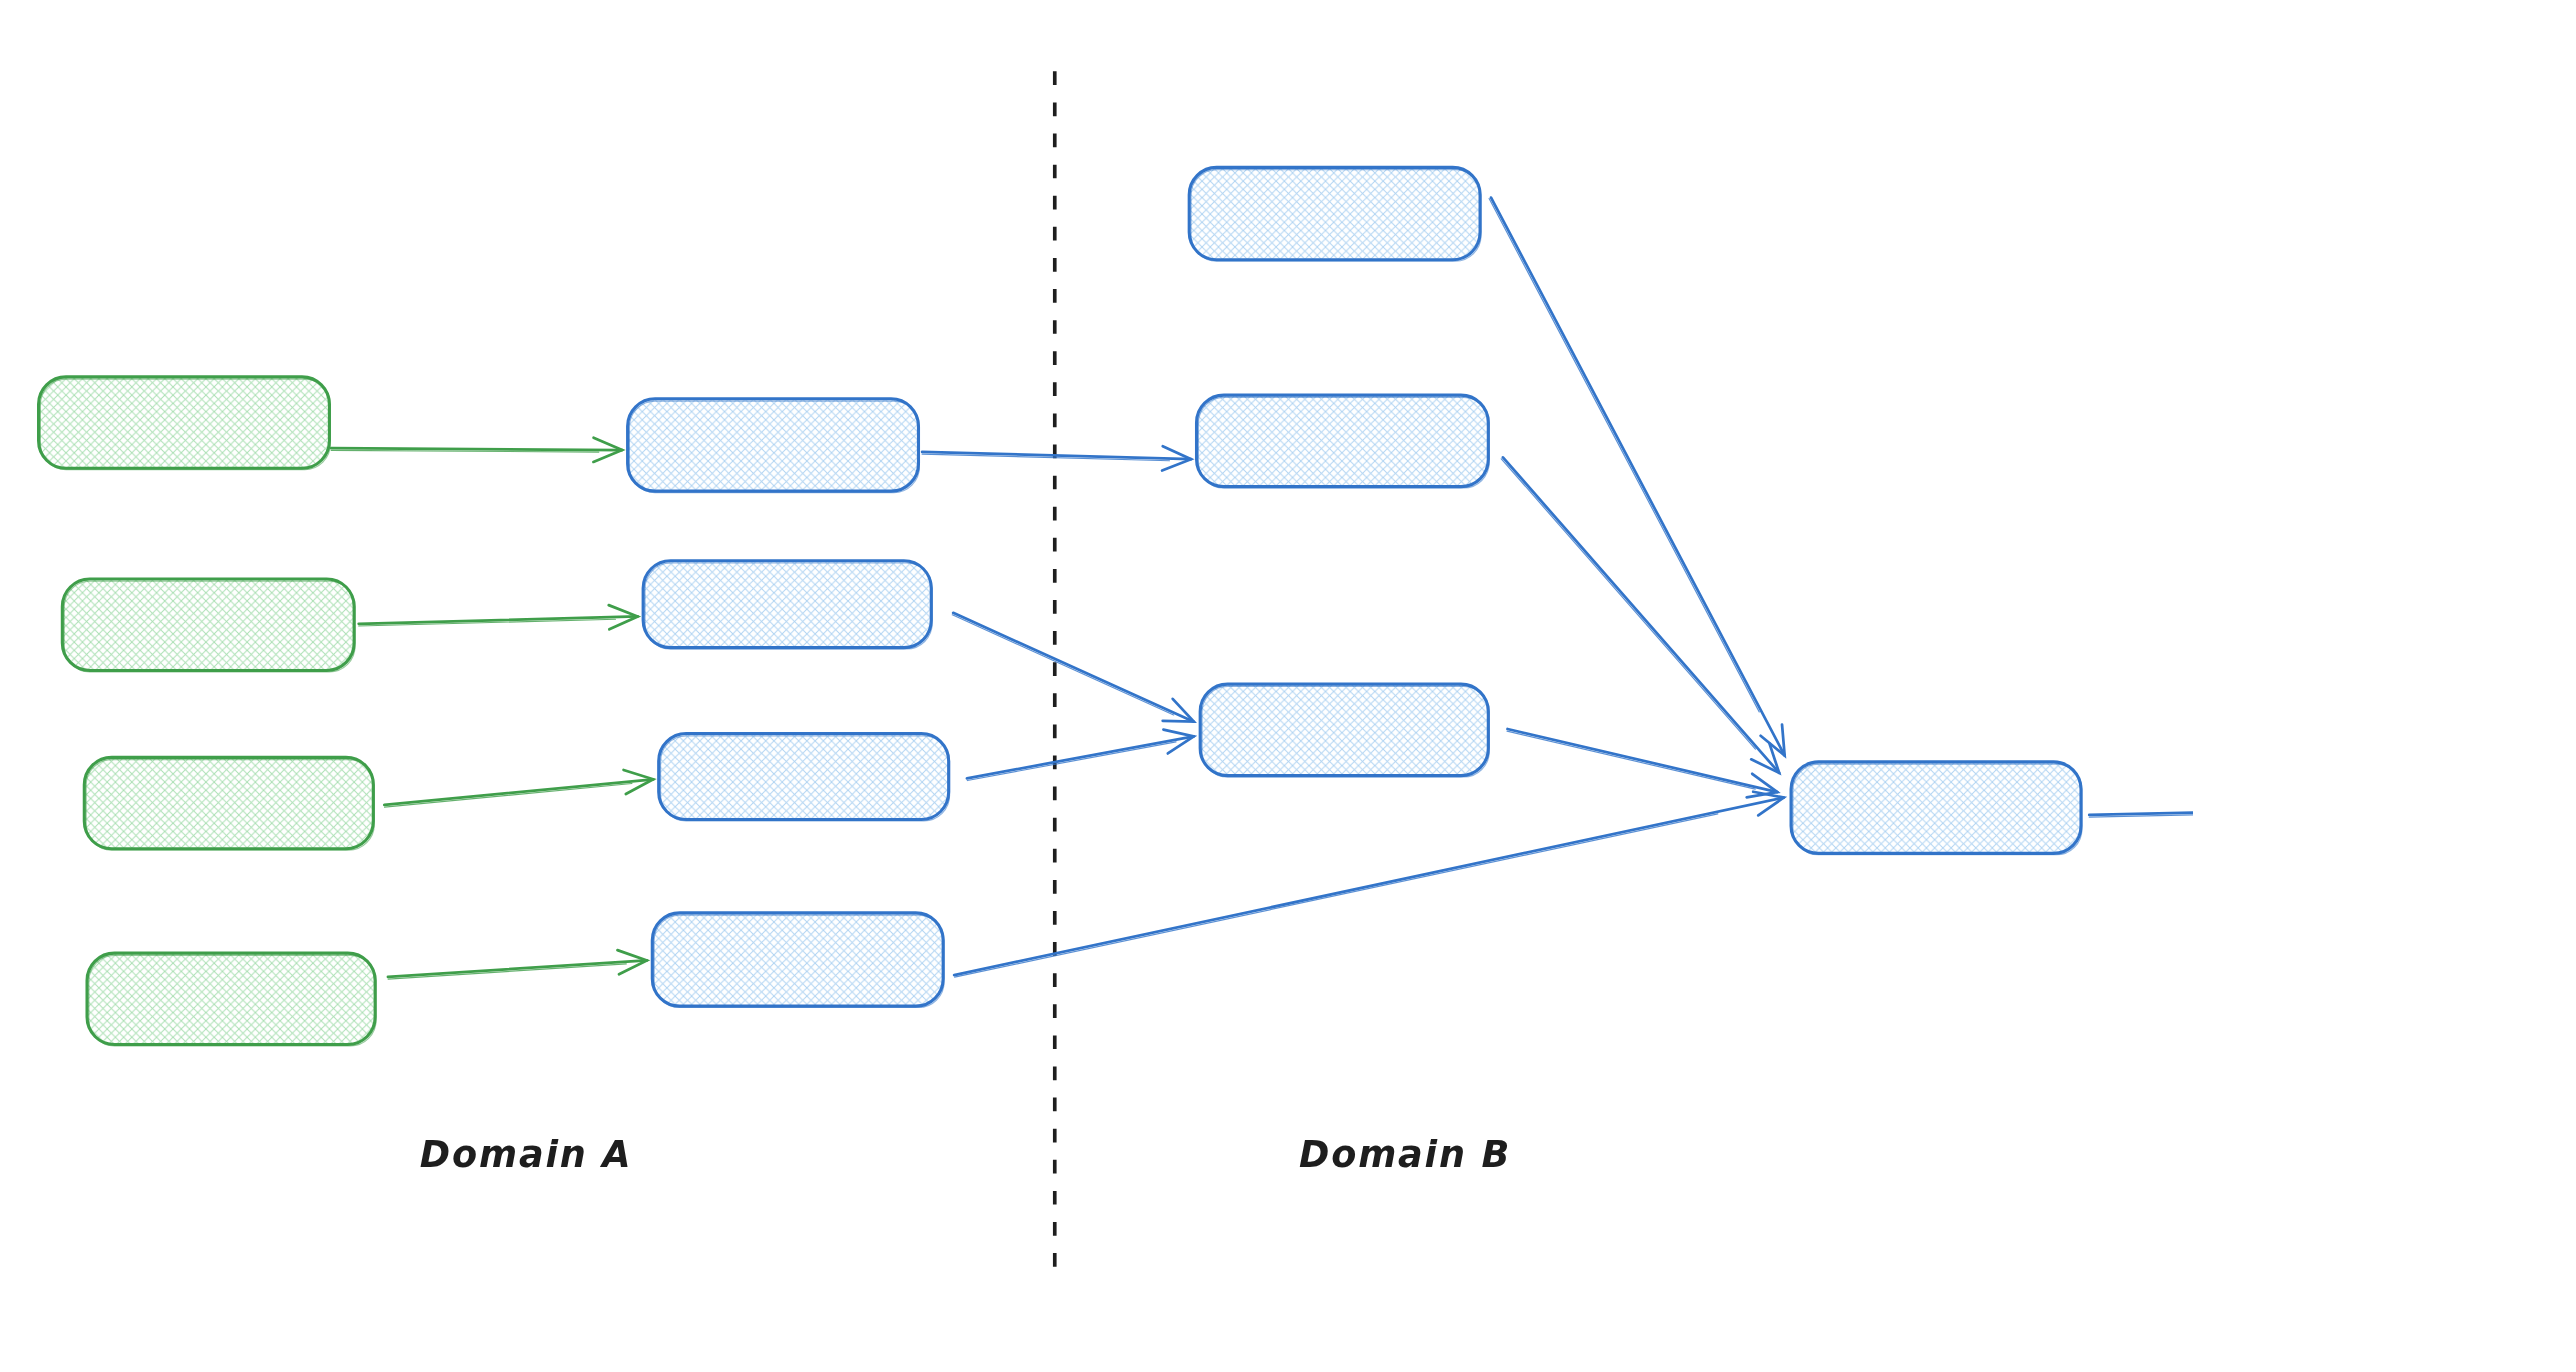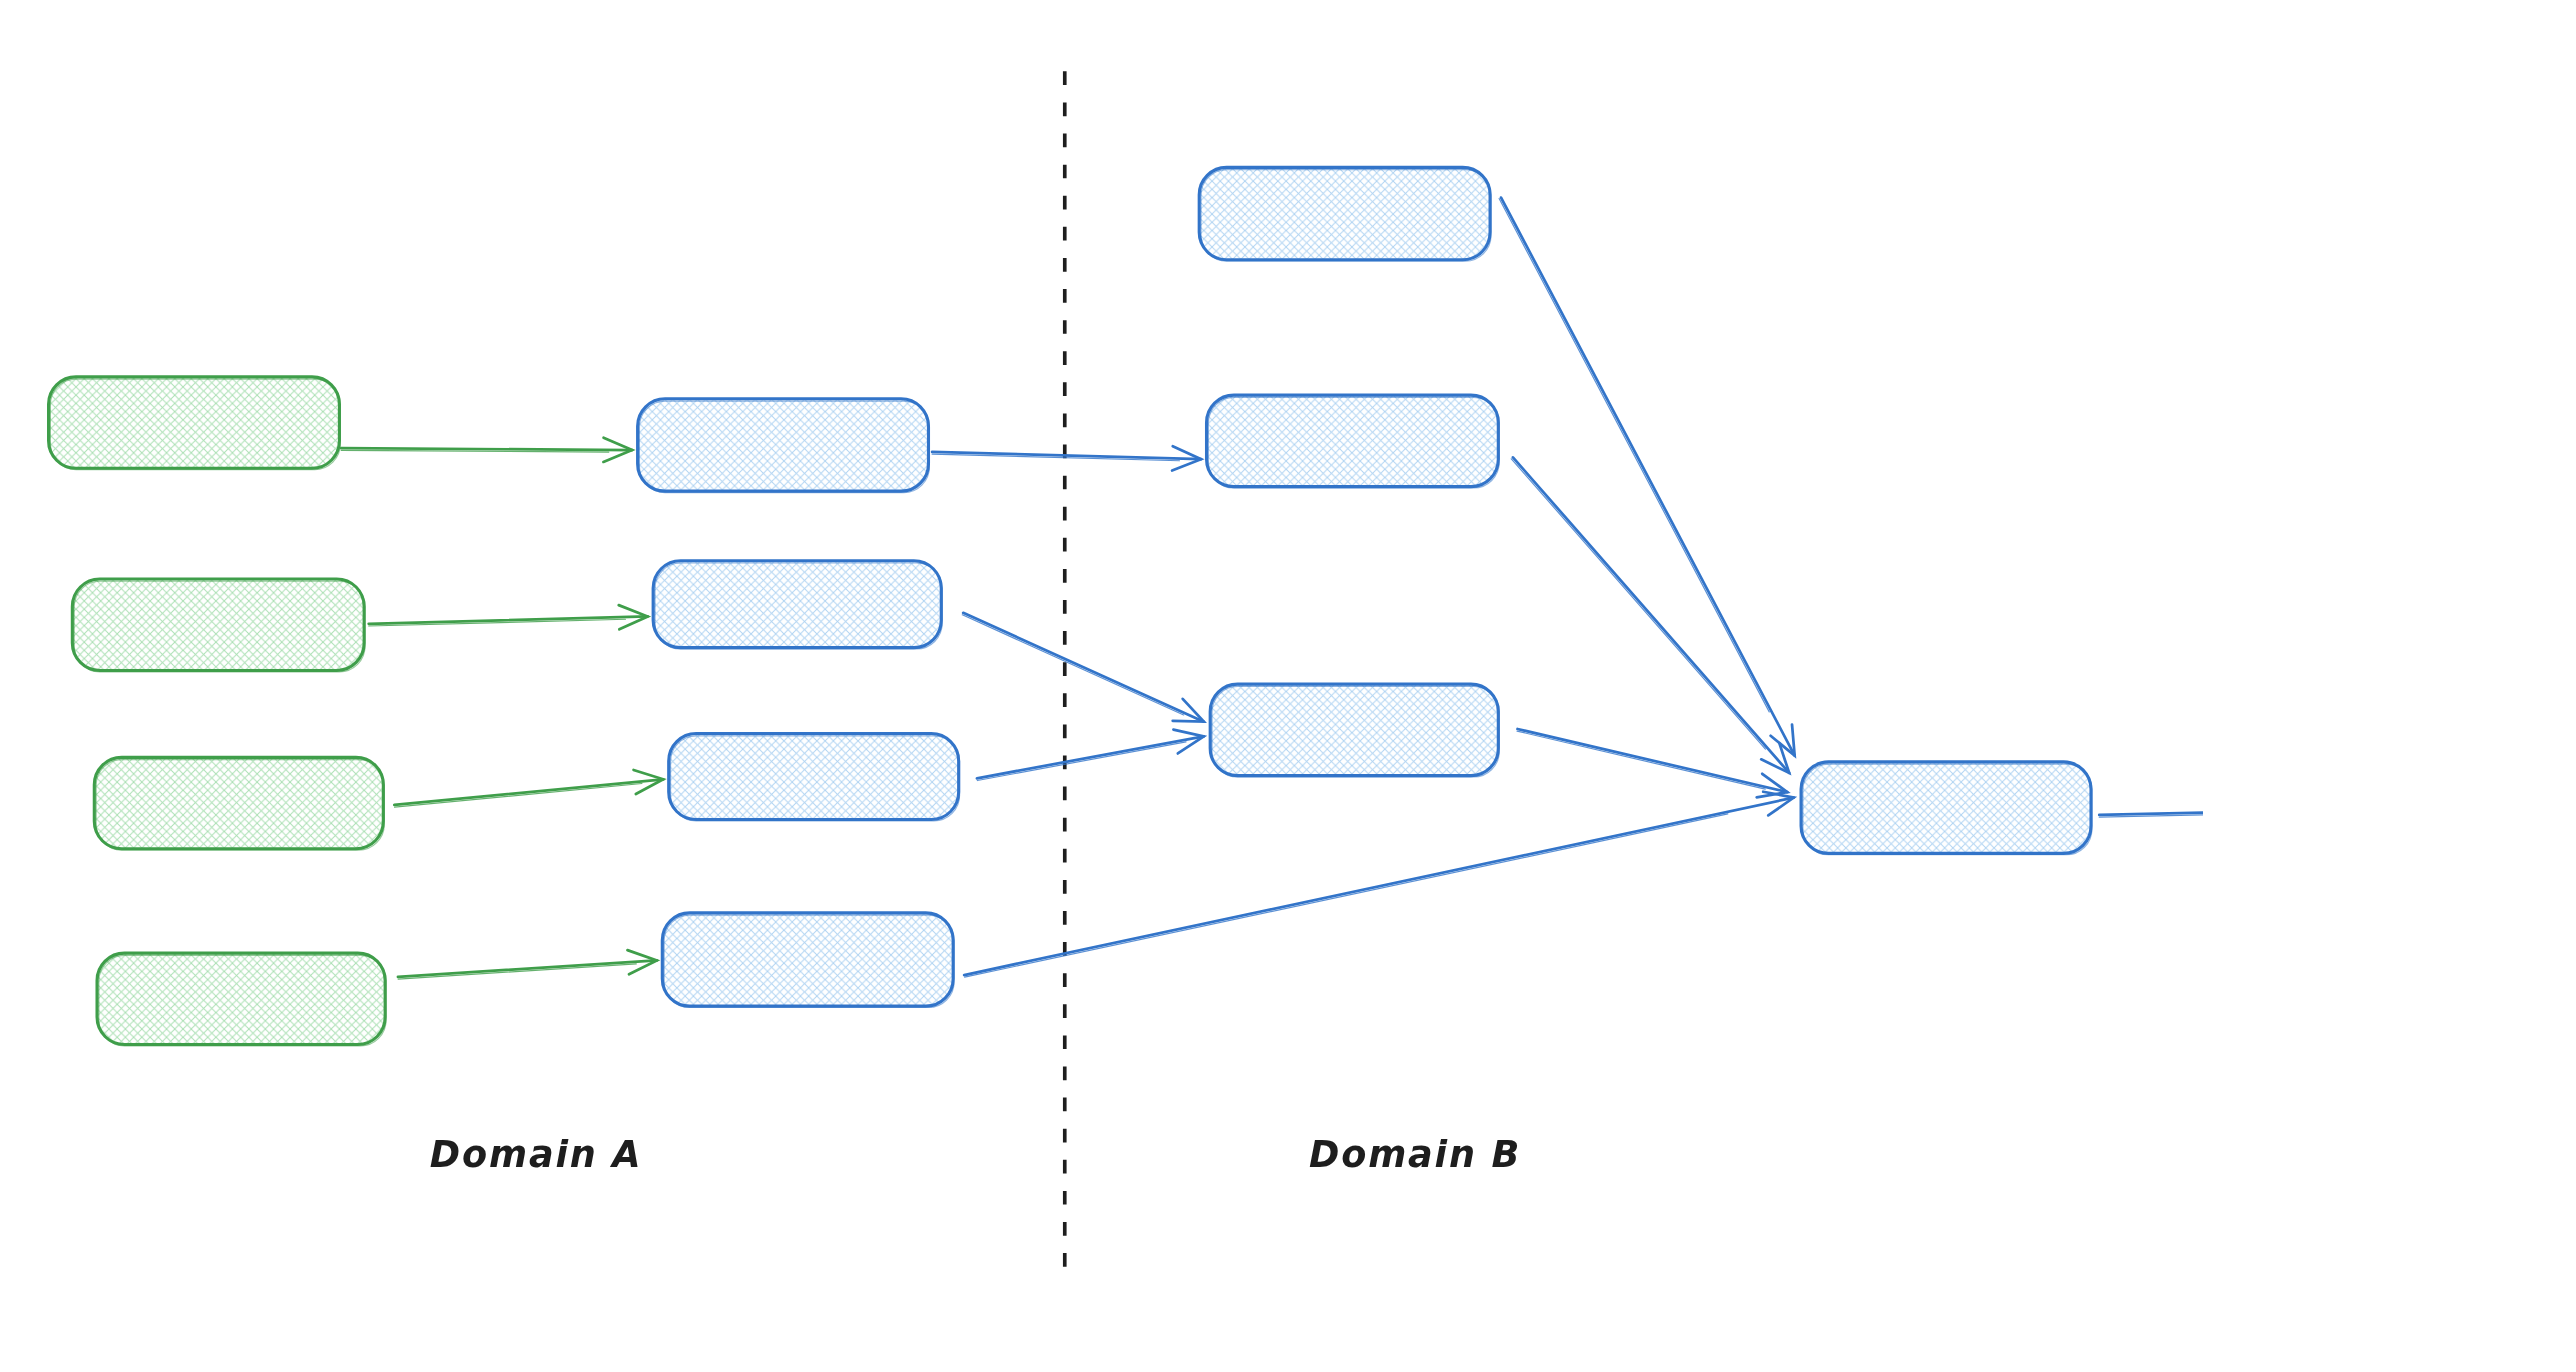--- a/index.html
+++ b/index.html
@@ -6,21 +6,20 @@
     margin: 0;
     padding: 0;
     background: #ffffff;
   }
   .canvas {
     position: relative;
     width: 2193px;
     height: 1372px;
     background: #ffffff;
     overflow: hidden;
-    margin-left: 10px;
   }
   svg { display: block; width: 2576px; height: 1372px; }
   .domain-label {
     font-family: "DejaVu Sans", sans-serif;
     font-style: italic;
     font-weight: 600;
     font-size: 40px;
     letter-spacing: 2px;
   }
   .node-rect { stroke-linejoin: round; }

